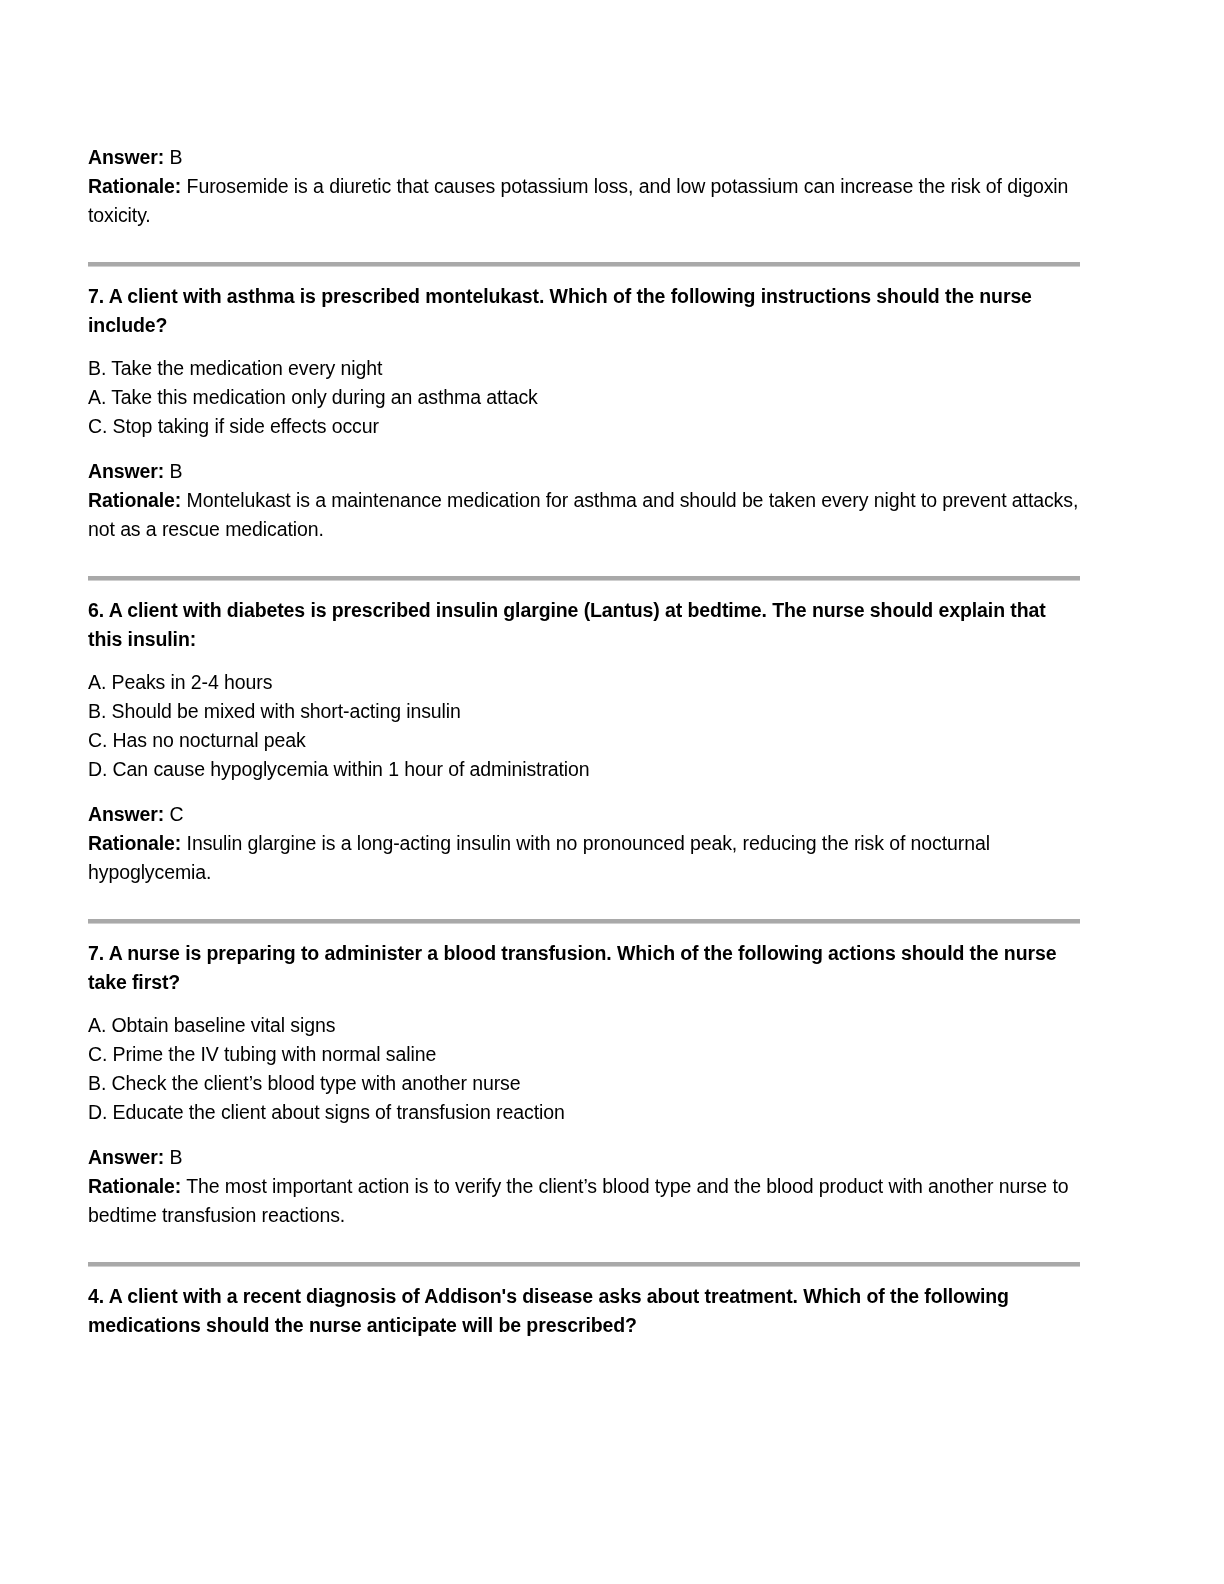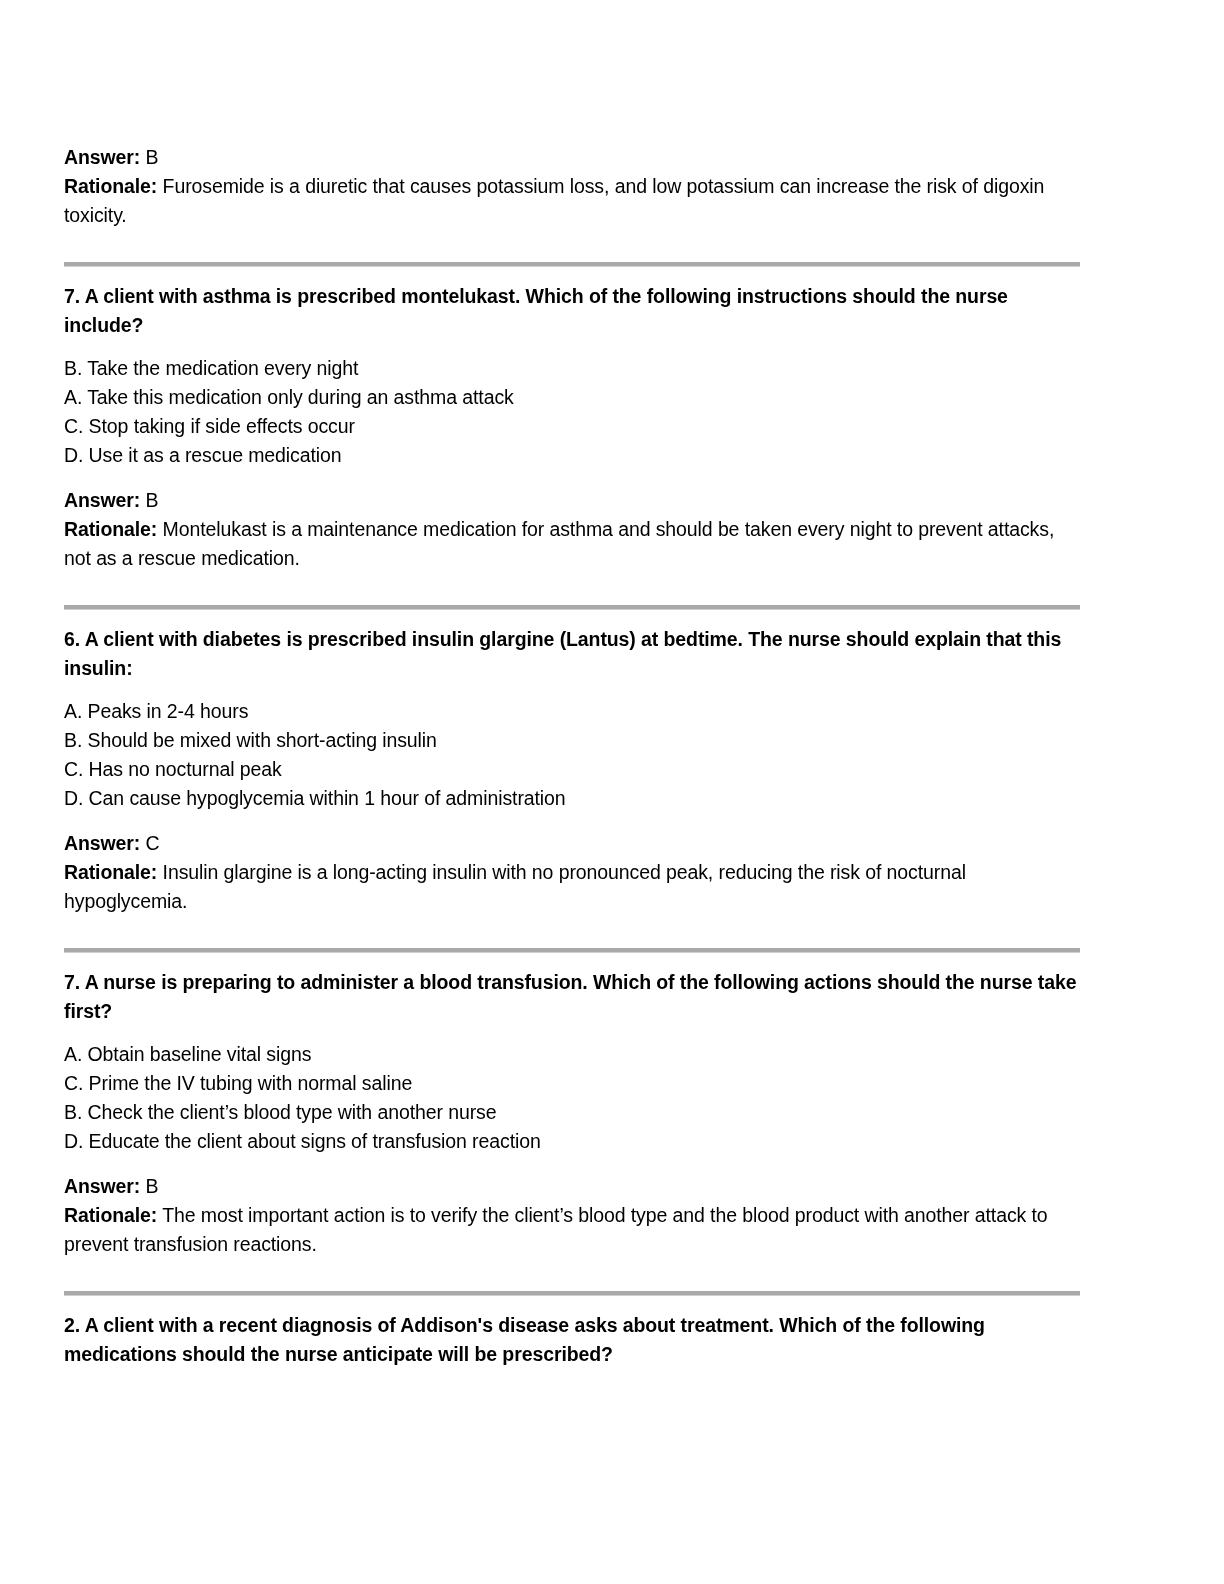--- a/index.html
+++ b/index.html
@@ -11,21 +11,21 @@
     font-family: "Liberation Sans", "DejaVu Sans", sans-serif;
     font-size: 19.5px;
     line-height: 29px;
     letter-spacing: -0.1px;
     overflow: hidden;
   }
   .page {
     box-sizing: border-box;
     width: 1224px;
     height: 1348px;
-    padding: 143px 144px 0 64px;
+    padding: 143px 144px 0 88px;
   }
   p { margin: 0; }
   .line { line-height: 29px; }
   .q-heading {
     font-weight: 700;
     margin: 0 0 14px 0;
   }
   .options {
     margin: 0 0 16px 0;
   }
@@ -51,21 +51,20 @@
   </div>
 
   <div class="divider"></div>
 
   <section>
     <p class="q-heading">7. A client with asthma is prescribed montelukast. Which of the following instructions should the nurse include?</p>
     <div class="options">
       <div class="line">B. Take the medication every night</div>
       <div class="line">A. Take this medication only during an asthma attack</div>
       <div class="line">C. Stop taking if side effects occur</div>
-      <div class="line">D. Use it as a rescue medication</div>
     </div>
     <div class="answer-block">
       <div class="line"><strong>Answer:</strong> <span>B</span></div>
       <div><strong>Rationale:</strong> <span>Montelukast is a maintenance medication for asthma and should be taken every night to prevent attacks, not as a rescue medication.</span></div>
     </div>
   </section>
 
   <div class="divider"></div>
 
   <section>
@@ -87,23 +86,23 @@
   <section>
     <p class="q-heading">7. A nurse is preparing to administer a blood transfusion. Which of the following actions should the nurse take first?</p>
     <div class="options">
       <div class="line">A. Obtain baseline vital signs</div>
       <div class="line">C. Prime the IV tubing with normal saline</div>
       <div class="line">B. Check the client’s blood type with another nurse</div>
       <div class="line">D. Educate the client about signs of transfusion reaction</div>
     </div>
     <div class="answer-block">
       <div class="line"><strong>Answer:</strong> <span>B</span></div>
-      <div><strong>Rationale:</strong> <span>The most important action is to verify the client’s blood type and the blood product with another attack to prevent transfusion reactions.</span></div>
+      <div><strong>Rationale:</strong> <span>The most important action is to verify the client’s blood type and the blood product with another nurse to bedtime transfusion reactions.</span></div>
     </div>
   </section>
 
   <div class="divider"></div>
 
   <section>
-    <p class="q-heading">2. A client with a recent diagnosis of Addison's disease asks about treatment. Which of the following medications should the nurse anticipate will be prescribed?</p>
+    <p class="q-heading">4. A client with a recent diagnosis of Addison's disease asks about treatment. Which of the following medications should the nurse anticipate will be prescribed?</p>
   </section>
 
 </div>
 
 </body></html>

